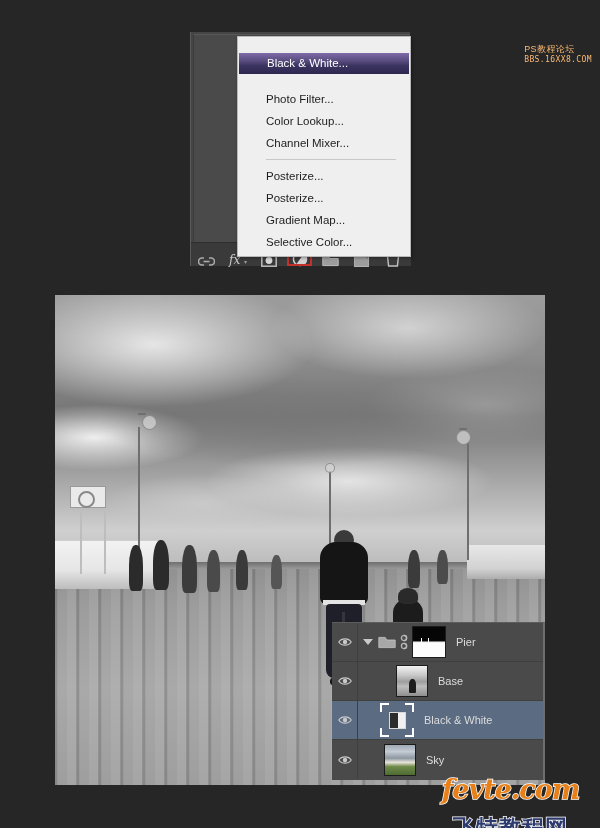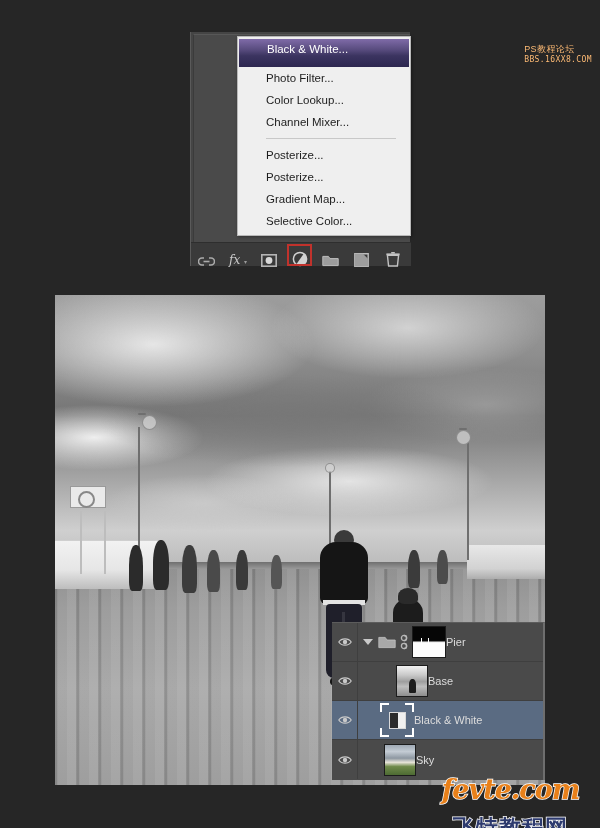--- a/index.html
+++ b/index.html
@@ -97,22 +97,22 @@
     height: 22px;
     line-height: 22px;
     padding-left: 28px;
     font-size: 11.5px;
     color: #1d1d1d;
     white-space: nowrap;
   }
   .menu-item.selected {
     background: linear-gradient(to bottom, #7f6ba8 0%, #564a7c 40%, #3b3460 60%, #2d2750 100%);
     color: #ffffff;
-    margin: 0 1px;
-    height: 28px;
+    margin: 14px 1px;
+    height: 21px;
     line-height: 21px;
   }
   .menu-sep {
     height: 1px;
     background: #c8c8c8;
     margin: 5px 14px 5px 28px;
   }
 
   
   .photo {
@@ -298,21 +298,21 @@
   }
   .thumb-area {
     display: flex;
     align-items: center;
     height: 100%;
     padding-left: 5px;
   }
   .layer-name {
     font-size: 11px;
     color: #dcdcdc;
-    margin-left: 0;
+    margin-left: 10px;
     white-space: nowrap;
   }
   .tri {
     width: 0; height: 0;
     border-left: 5px solid transparent;
     border-right: 5px solid transparent;
     border-top: 6px solid #c9c9c9;
     margin-right: 5px;
   }
   .thumb {

